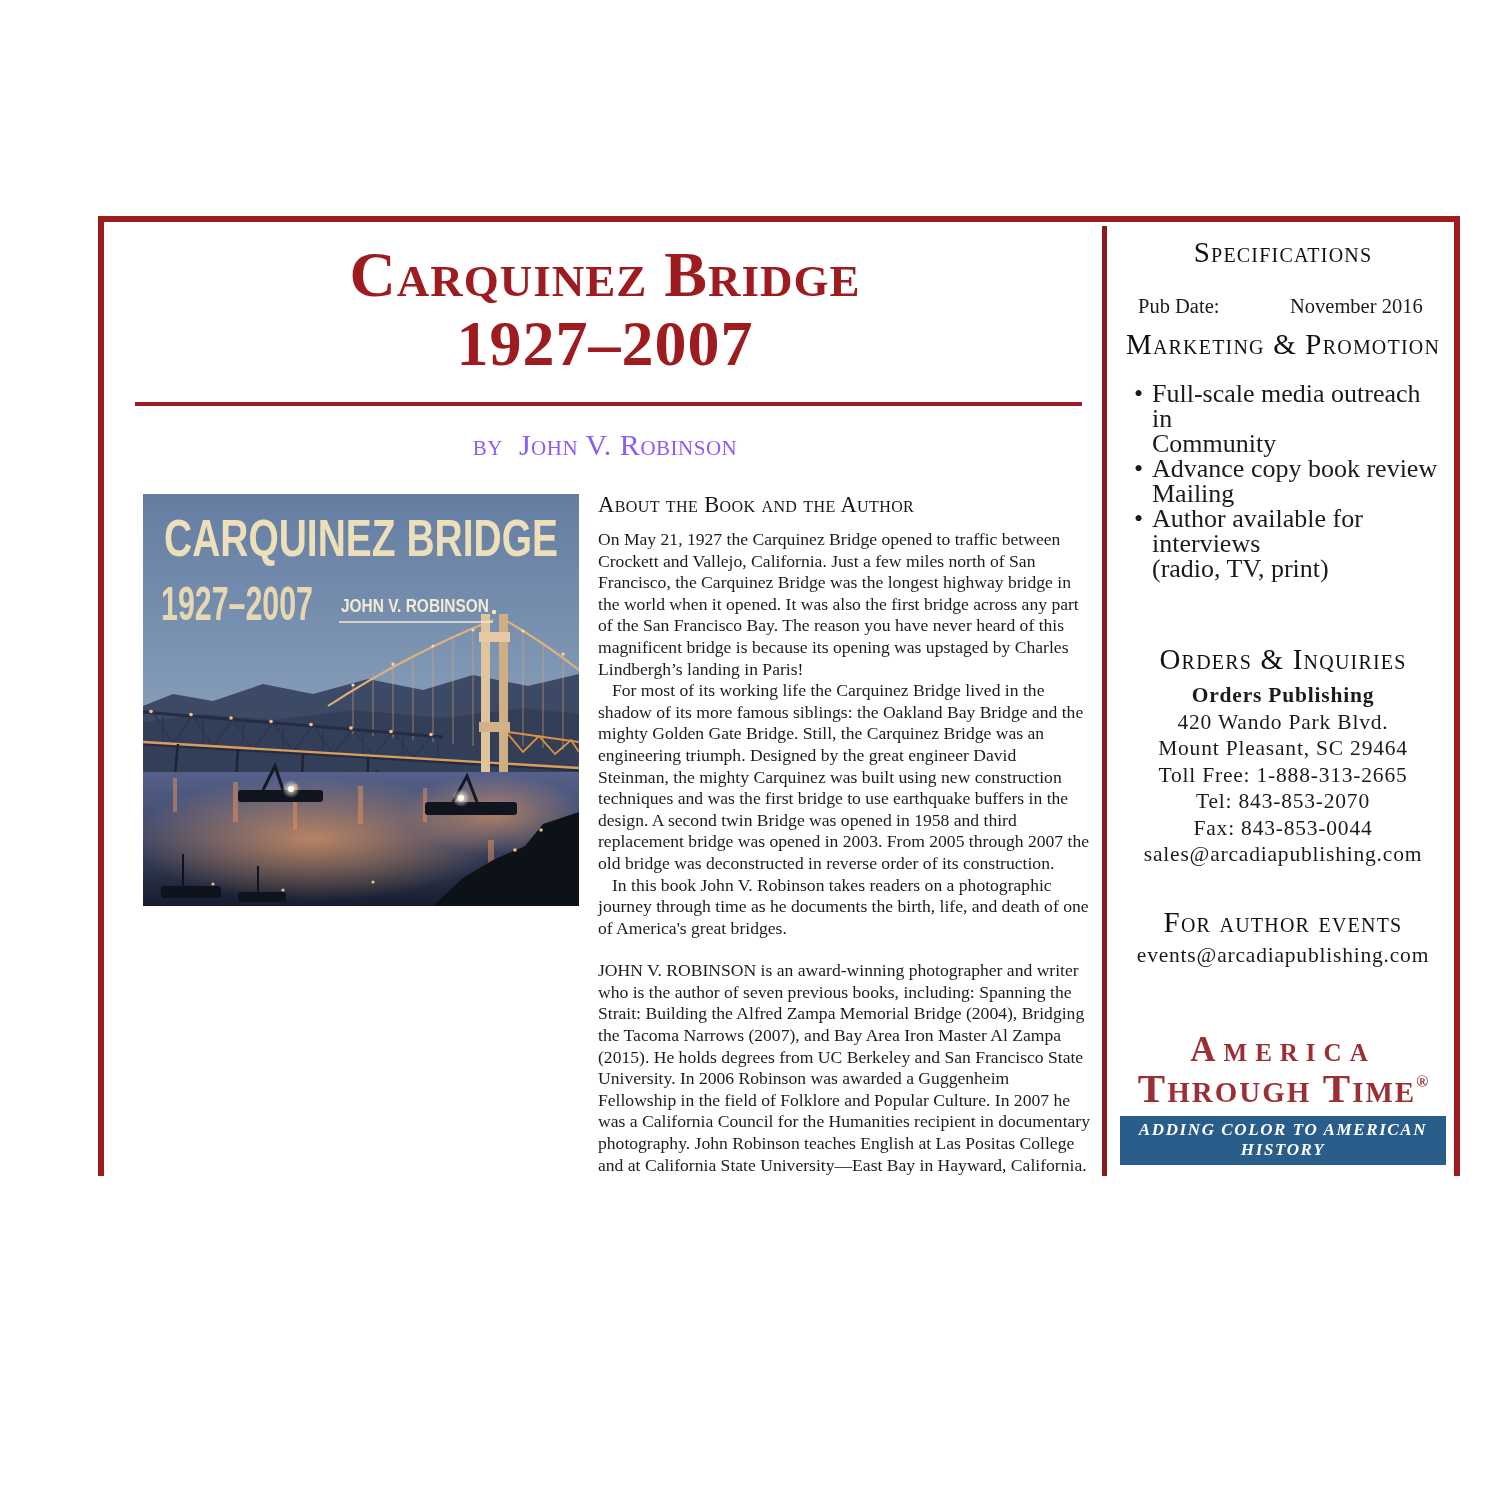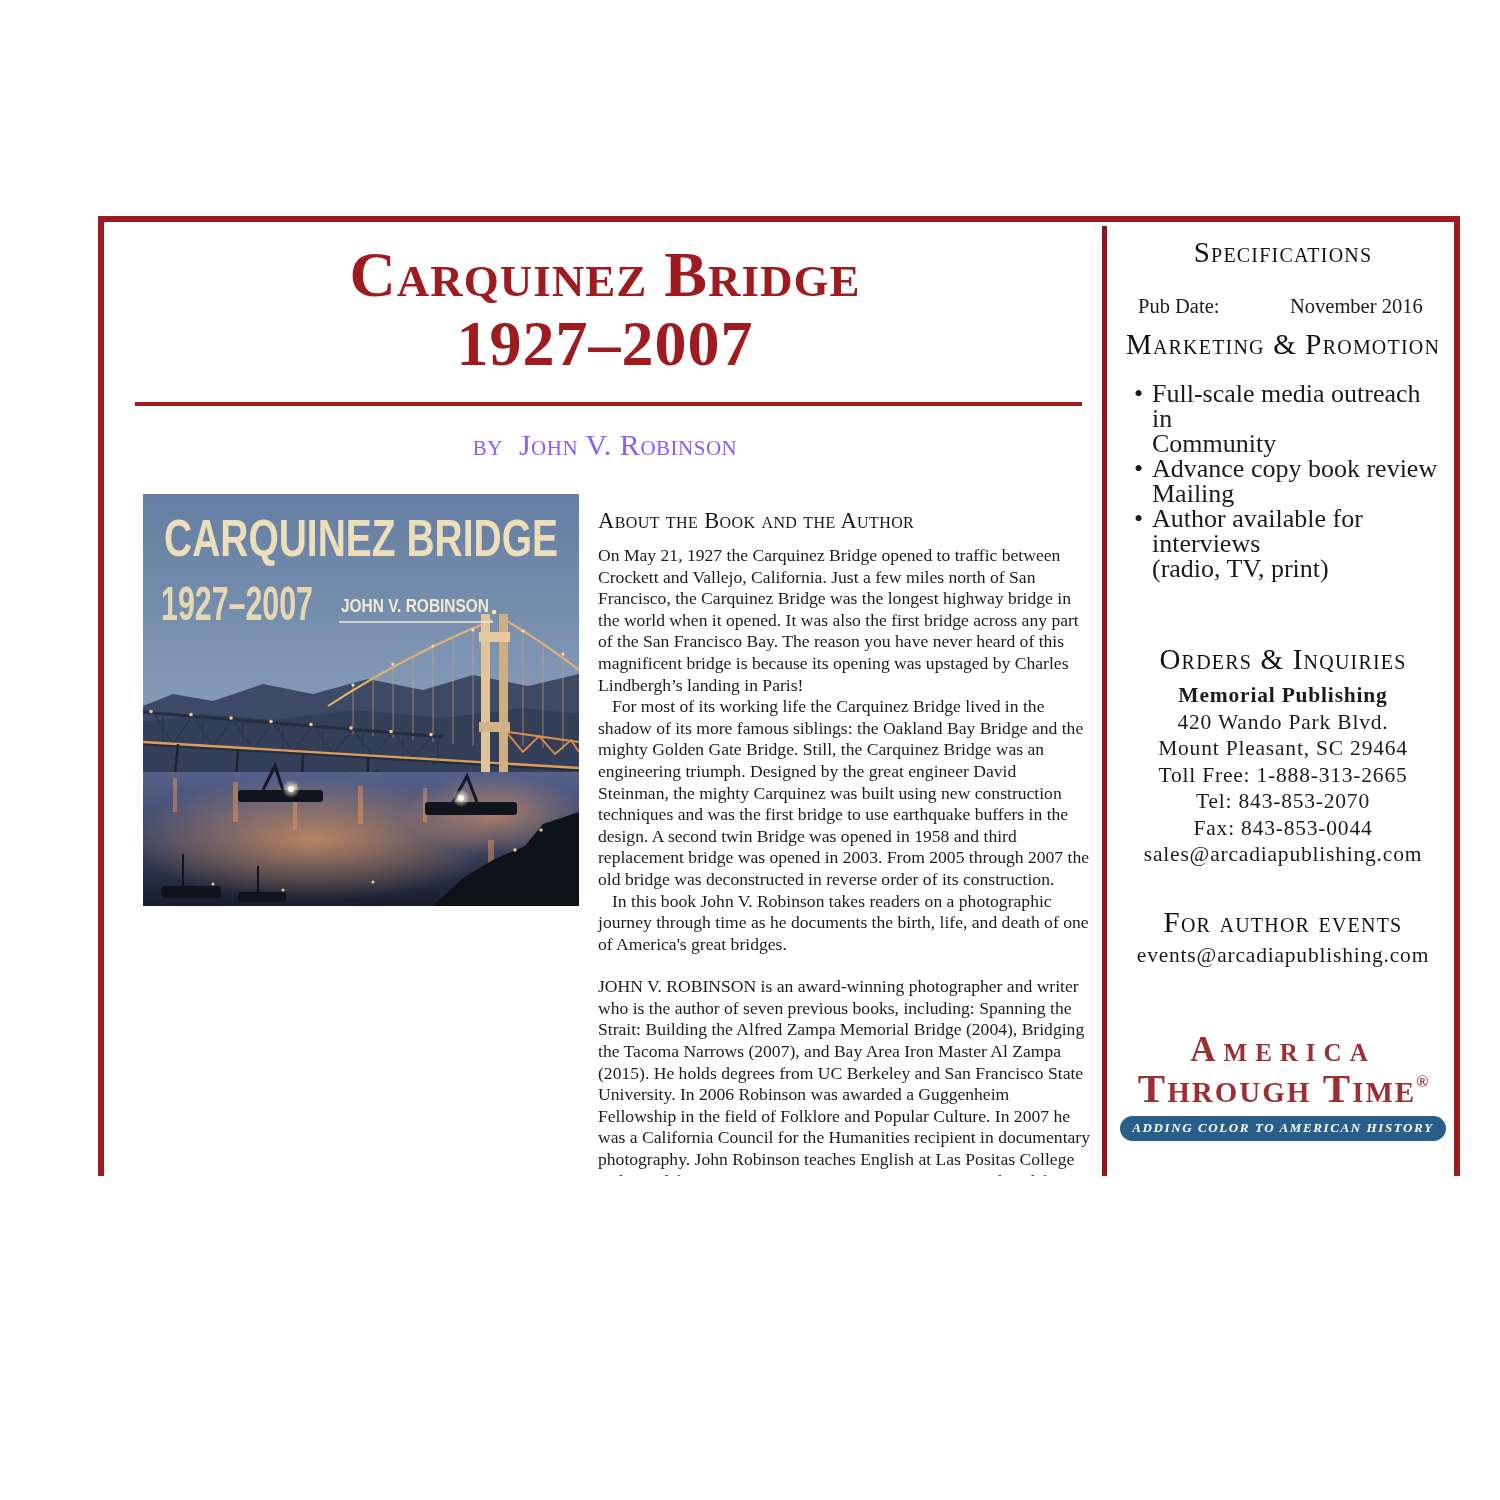--- a/index.html
+++ b/index.html
@@ -24,21 +24,21 @@
     letter-spacing:1px;margin:0;
   }
   .title-rule{position:absolute;left:135px;top:402px;width:947px;height:4px;background:#9e1b20;}
   .byline{
     position:absolute;left:130px;top:428px;width:950px;text-align:center;
     font-variant:small-caps;font-size:30px;color:#8b5cf6;white-space:pre;letter-spacing:.5px;
   }
   
   .cover{position:absolute;left:143px;top:494px;width:436px;height:412px;}
   
-  .about{position:absolute;left:598px;top:508px;width:492px;}
+  .about{position:absolute;left:598px;top:492px;width:492px;}
   .about-heading{
     font-variant:small-caps;font-size:22.5px;letter-spacing:.4px;color:#161616;margin:0 0 11px 0;font-weight:normal;
   }
   .about p{margin:0;font-size:17.6px;line-height:21.6px;color:#1c1c1c;text-align:left;}
   .about p.indent{text-indent:14px;}
   .about p.gap{margin-top:21px;}
   
   .sidebar{position:absolute;left:1120px;top:236px;width:326px;}
   .side-heading{
     font-variant:small-caps;font-size:29px;letter-spacing:1.2px;color:#111;
@@ -56,23 +56,22 @@
   .publisher{font-weight:bold;letter-spacing:.8px;}
   .events-heading{margin-top:38px;}
   .events-email{margin-top:4px;text-align:center;font-size:21.5px;letter-spacing:.8px;}
   
   .brand{position:absolute;left:1120px;top:1032px;width:326px;text-align:center;color:#9c2f33;}
   .brand-line1{font-variant:small-caps;font-weight:bold;font-size:35px;letter-spacing:8px;line-height:1.0;}
   .brand-line2{font-variant:small-caps;font-weight:bold;font-size:41px;letter-spacing:2px;line-height:1.05;white-space:nowrap;}
   .brand-reg{font-size:16px;vertical-align:super;letter-spacing:0;}
   .brand-banner{
     display:inline-block;margin-top:6px;background:#2a5e8a;color:#fff;
-    font-style:italic;font-weight:bold;font-size:13px;letter-spacing:1.6px;
+    font-style:italic;font-weight:bold;font-size:17px;letter-spacing:1.6px;
     padding:4px 12px 5px 12px;
-    border-radius:18px;
   }
 </style>
 </head>
 <body>
 
 <div class="canvas">
 
   <div class="border-top"></div>
   <div class="border-left"></div>
   <div class="border-right"></div>
@@ -249,21 +248,21 @@
       <li>Full-scale media outreach in
 Community</li>
       <li>Advance copy book review
 Mailing</li>
       <li>Author available for interviews
 (radio, TV, print)</li>
     </ul>
 
     <h2 class="side-heading orders-heading">Orders &amp; Inquiries</h2>
     <div class="orders-lines">
-      <div class="publisher">Memorial Publishing</div>
+      <div class="publisher">Orders Publishing</div>
       <div>420 Wando Park Blvd.</div>
       <div>Mount Pleasant, SC 29464</div>
       <div>Toll Free: 1-888-313-2665</div>
       <div>Tel: 843-853-2070</div>
       <div>Fax: 843-853-0044</div>
       <div>sales@arcadiapublishing.com</div>
     </div>
 
     <h2 class="side-heading events-heading">For author events</h2>
     <div class="events-email">events@arcadiapublishing.com</div>

